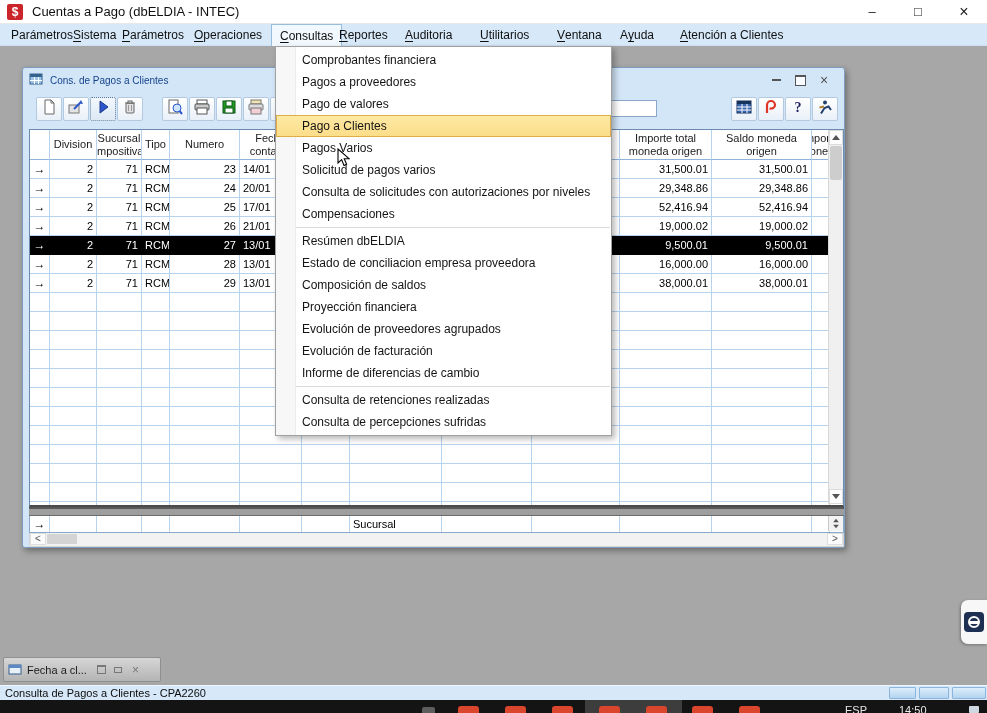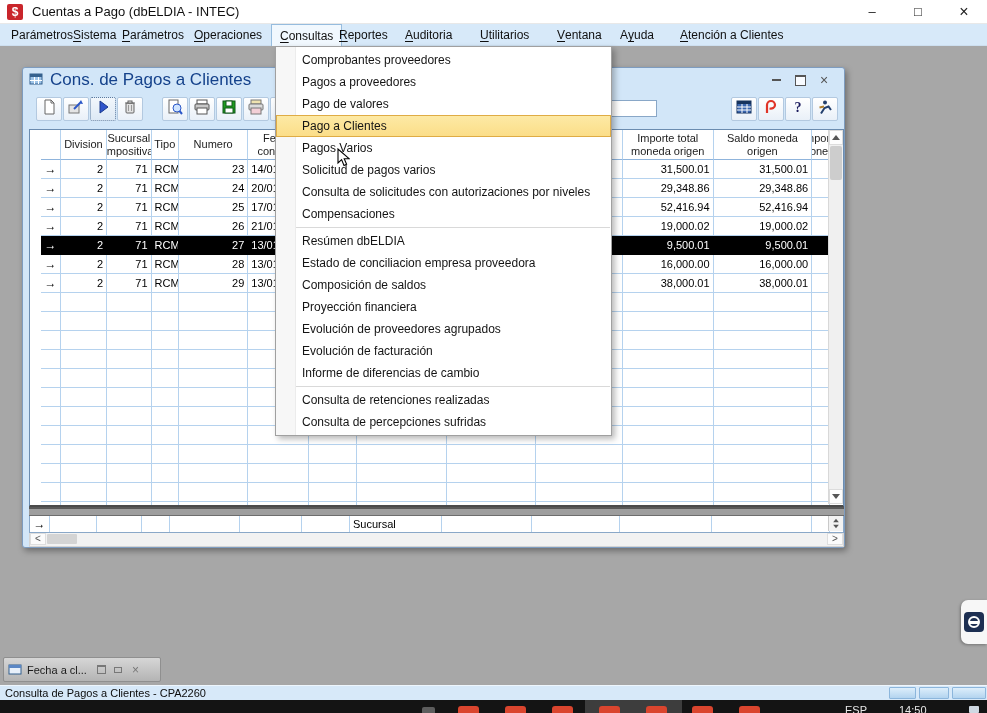--- a/index.html
+++ b/index.html
@@ -25,41 +25,41 @@
   .mi-0{left:3px}.mi-1{left:114px}.mi-2{left:186px}.mi-3{left:271px}.mi-4{left:331px}
   .mi-5{left:397px}.mi-6{left:472px}.mi-7{left:549px}.mi-8{left:612px}.mi-9{left:672px}
 
   
   .mdi{position:absolute;left:0;top:46px;width:987px;height:639px;background:#a7a7a7;}
 
   
   .cw{position:absolute;left:22px;top:21px;width:823px;height:481px;background:#d2e6f8;
       border:1px solid #7e9cbf;border-radius:3px;box-shadow:2px 3px 6px rgba(0,0,0,.35);box-sizing:border-box;}
   .cw-titlebar{height:24px;display:flex;align-items:center;padding:0 8px 0 6px;}
-  .cw-title{color:#15428b;font-size:17px;margin-left:7px;}
+  .cw-title{color:#15428b;font-size:10px;margin-left:7px;}
   .cw-controls{margin-left:auto;display:flex;align-items:center;}
   .cw-btn{width:24px;height:18px;display:flex;align-items:center;justify-content:center;color:#444;}
   .ico-min{width:9px;height:2px;background:#555;}
   .ico-restore{width:9px;height:8px;border:1px solid #555;border-top-width:2px;background:#f8fbff;}
   .ico-close{font-size:14px;color:#555;line-height:1;}
 
   
   .cw-toolbar{position:relative;height:36px;}
   .tb-btn{position:absolute;top:5px;width:26px;height:24px;border:1px solid #b3c9e0;border-radius:2px;
           background:linear-gradient(#ffffff,#e9f0f8);display:flex;align-items:center;justify-content:center;box-sizing:border-box;}
   .tb-btn.pressed{border:1px dotted #5a7aa0;background:linear-gradient(#f2f7fc,#dde9f5);}
   .tb-input{position:absolute;left:565px;top:8px;width:69px;height:17px;border:1px solid #89a7c7;
             background:#fff;box-sizing:border-box;font-size:11px;padding:0 3px;font-family:"Liberation Sans",sans-serif;}
 
   
   .grid{position:absolute;left:6px;top:61px;width:815px;}
   .grid-main{position:relative;height:378px;background:#fff;border:1px solid #6b8cb0;
              border-bottom:2px solid #4a4a4a;box-sizing:border-box;overflow:hidden;}
   .g-rows{position:absolute;left:0;top:0;width:800px;}
-  .g-row{display:flex;height:19px;padding-left:11px;}
+  .g-row{display:flex;height:19px;}
   .g-row.header{height:30px;}
   .g-cell{box-sizing:border-box;border-right:1px solid #b5d2ee;border-bottom:1px solid #b5d2ee;
           font-size:11px;color:#000;display:flex;align-items:center;padding:0 3px;
           overflow:hidden;white-space:nowrap;}
   .header .g-cell{justify-content:center;text-align:center;white-space:normal;line-height:1.12;
                   padding:0 1px;border-bottom:1px solid #8fb4dc;color:#1c1c1c;}
   .al-right{justify-content:flex-end;text-align:right;}
   .al-center{justify-content:center;}
   .g-row.sel .g-cell{background:#000;color:#fff;border-color:#000;}
   .marker-arrow{font-weight:bold;font-size:12px;line-height:1;}
@@ -627,21 +627,21 @@
           </div>
         <div class="hscroll">
           <div class="hs-btn" style="left:0;">&lt;</div>
           <div class="hs-thumb"></div>
           <div class="hs-btn" style="right:0;">&gt;</div>
         </div>
       </div>
     </div>
 
     <div class="dropdown" id="dropdown">
-        <div class="dd-item">Comprobantes proveedores</div>
+        <div class="dd-item">Comprobantes financiera</div>
         <div class="dd-item">Pagos a proveedores</div>
         <div class="dd-item">Pago de valores</div>
         <div class="dd-item hl">Pago a Clientes</div>
         <div class="dd-item">Pagos Varios</div>
         <div class="dd-item">Solicitud de pagos varios</div>
         <div class="dd-item">Consulta de solicitudes con autorizaciones por niveles</div>
         <div class="dd-item">Compensaciones</div>
         <div class="dd-sep"></div>
         <div class="dd-item">Resúmen dbELDIA</div>
         <div class="dd-item">Estado de conciliacion empresa proveedora</div>

